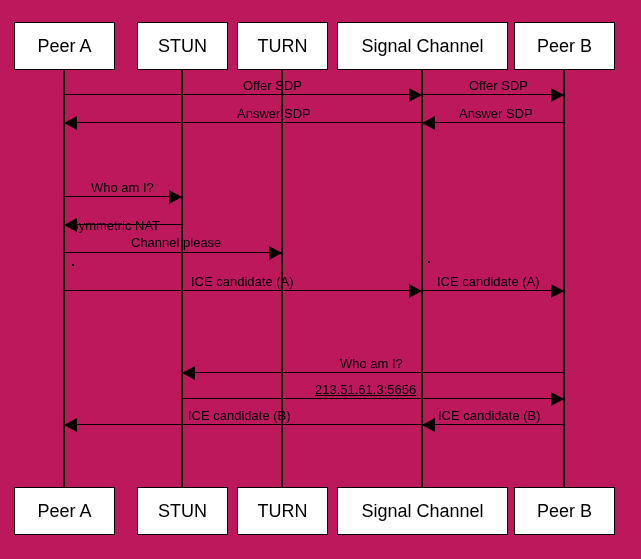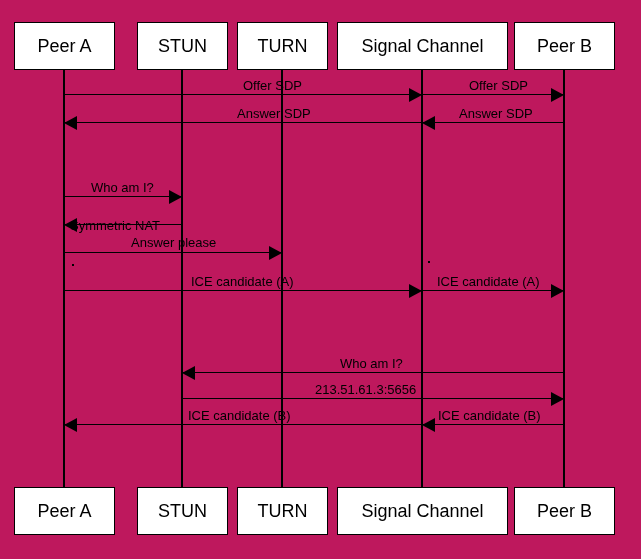--- a/index.html
+++ b/index.html
@@ -132,33 +132,33 @@
       <div class="msg-head left" style="top: 115.6px; left: 422px;"></div>
       <div class="msg-label" style="left: 459px; top: 107px;">Answer SDP</div>
       <div class="msg-line" style="left: 64px; top: 196px; width: 118px;"></div>
       <div class="msg-head right" style="top: 189.6px; left: 169px;"></div>
       <div class="msg-label" style="left: 91px; top: 181px;">Who am I?</div>
       <div class="msg-line" style="left: 64px; top: 224px; width: 118px;"></div>
       <div class="msg-head left" style="top: 217.6px; left: 64px;"></div>
       <div class="msg-label" style="left: 70px; top: 219px;">Symmetric NAT</div>
       <div class="msg-line" style="left: 64px; top: 252px; width: 218px;"></div>
       <div class="msg-head right" style="top: 245.6px; left: 269px;"></div>
-      <div class="msg-label" style="left: 131px; top: 236px;">Answer please</div>
+      <div class="msg-label" style="left: 131px; top: 236px;">Channel please</div>
       <div class="msg-line" style="left: 64px; top: 290px; width: 358px;"></div>
       <div class="msg-head right" style="top: 283.6px; left: 409px;"></div>
       <div class="msg-label" style="left: 191px; top: 275px;">ICE candidate (A)</div>
       <div class="msg-line" style="left: 422px; top: 290px; width: 142px;"></div>
       <div class="msg-head right" style="top: 283.6px; left: 551px;"></div>
       <div class="msg-label" style="left: 437px; top: 275px;">ICE candidate (A)</div>
       <div class="msg-line" style="left: 182px; top: 372px; width: 382px;"></div>
       <div class="msg-head left" style="top: 365.6px; left: 182px;"></div>
       <div class="msg-label" style="left: 340px; top: 357px;">Who am I?</div>
       <div class="msg-line" style="left: 182px; top: 398px; width: 382px;"></div>
       <div class="msg-head right" style="top: 391.6px; left: 551px;"></div>
-      <div class="msg-label" style="left: 315px; top: 383px;">213.51.61.3:5656</div>
+      <div class="msg-label" style="left: 315px; top: 383px; text-decoration: underline;">213.51.61.3:5656</div>
       <div class="msg-line" style="left: 64px; top: 424px; width: 358px;"></div>
       <div class="msg-head left" style="top: 417.6px; left: 64px;"></div>
       <div class="msg-label" style="left: 188px; top: 409px;">ICE candidate (B)</div>
       <div class="msg-line" style="left: 422px; top: 424px; width: 142px;"></div>
       <div class="msg-head left" style="top: 417.6px; left: 422px;"></div>
       <div class="msg-label" style="left: 438px; top: 409px;">ICE candidate (B)</div>
       <div class="dot-marker" style="left: 72px; top: 264px;"></div>
       <div class="dot-marker" style="left: 428px; top: 261px;"></div>
     </div>
 

